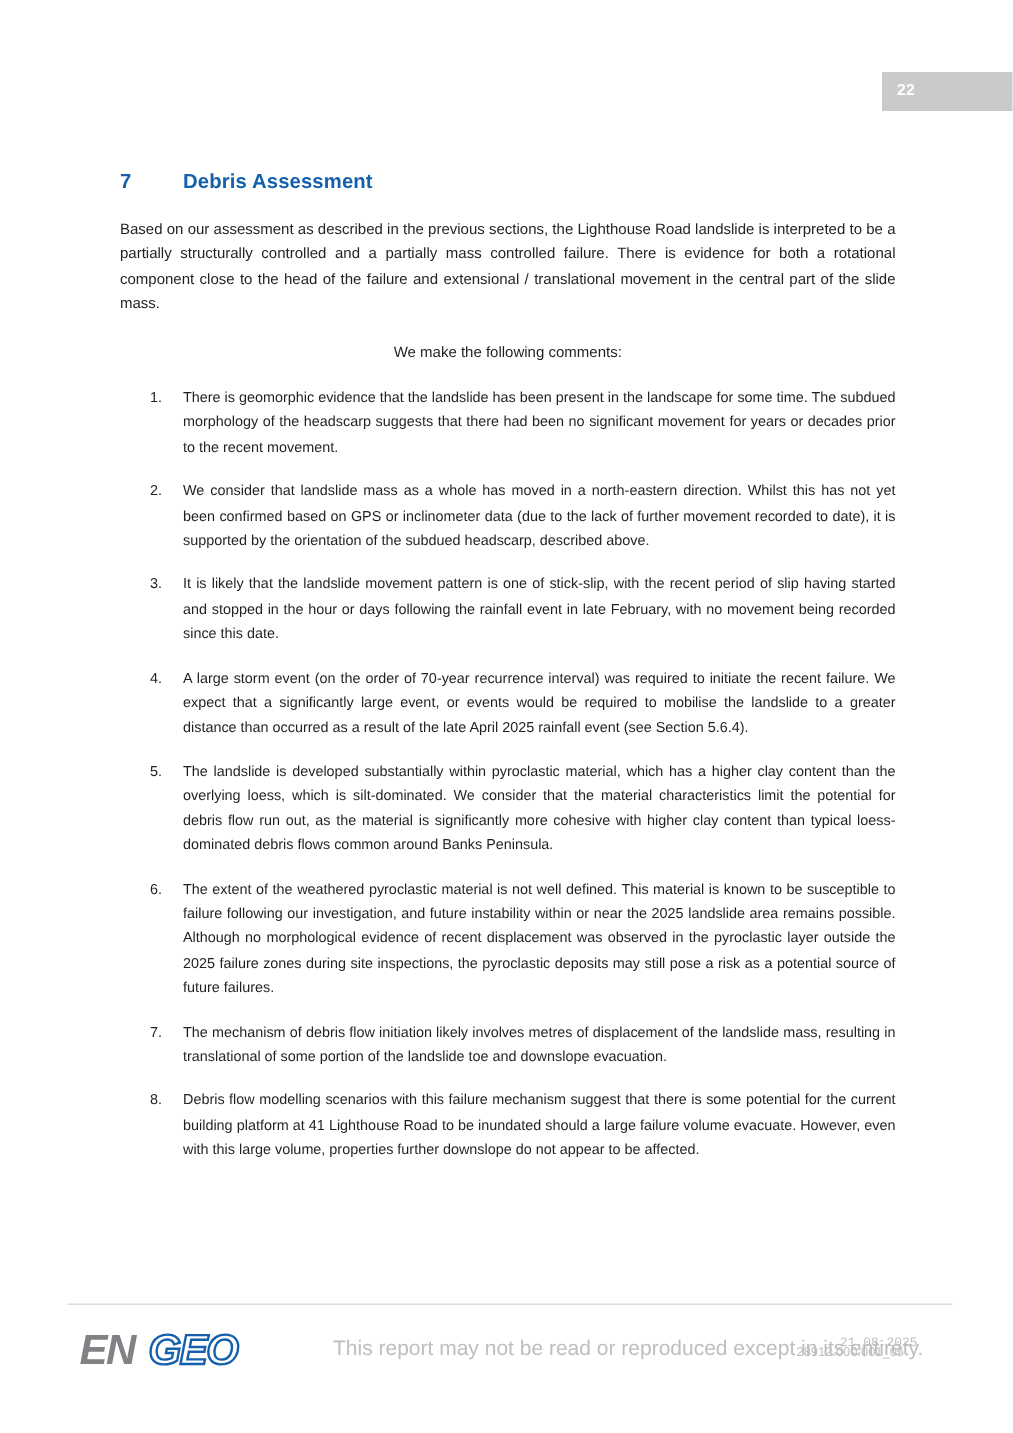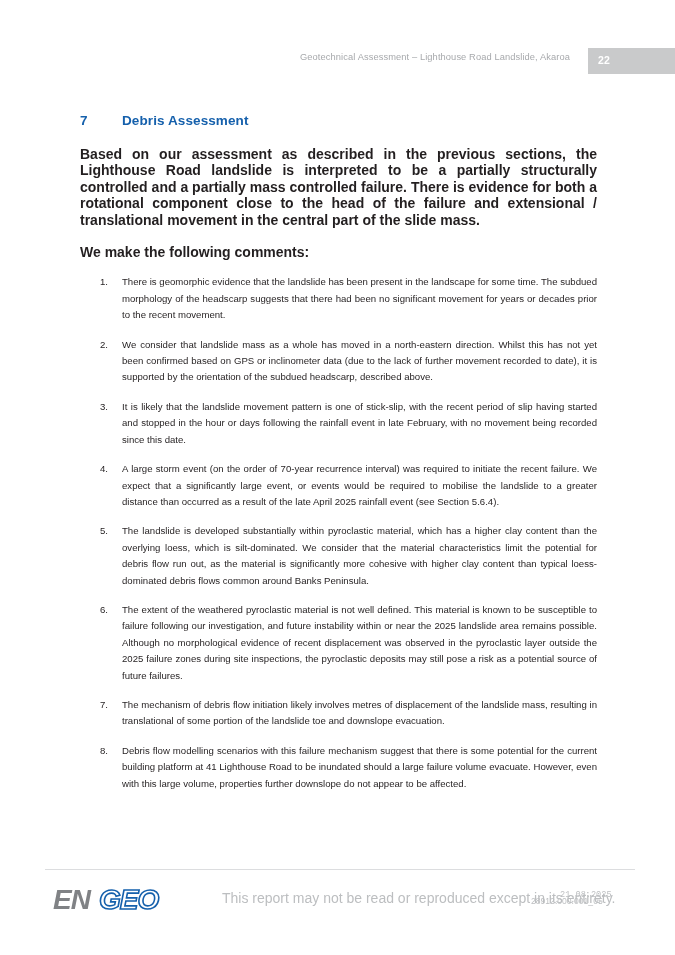--- a/index.html
+++ b/index.html
@@ -74,31 +74,30 @@
 
   
   .content {
     position: absolute;
     top: 146px;
     left: 80px;
     width: 517px;
   }
   p.body-para {
     margin: 0 0 14px 0;
-    font-size: 14px;
+    font-size: 10px;
     line-height: 16.4px;
     text-align: justify;
     color: #231f20;
-    font-weight: bold;
   }
   p.body-para.lead {
     margin-bottom: 16px;
   }
   p.body-para.nojust {
-    text-align: left;
+    text-align: center;
   }
 
   ol.comment-list {
     margin: 0;
     padding: 0;
     list-style: none;
   }
   ol.comment-list > li {
     position: relative;
     padding-left: 42px;
@@ -168,21 +167,20 @@
     top: 31px;
     font-size: 8.6px;
     color: #bcbec0;
     white-space: nowrap;
   }
 </style>
 </head>
 <body>
 
 <div class="page-header">
-  <div class="header-title">Geotechnical Assessment – Lighthouse Road Landslide, Akaroa</div>
   <div class="header-page-band">
     <div class="header-page-number">22</div>
   </div>
 </div>
 
 <div class="section-heading">
   <span class="sh-num">7</span>
   <span class="sh-text">Debris Assessment</span>
 </div>
 

